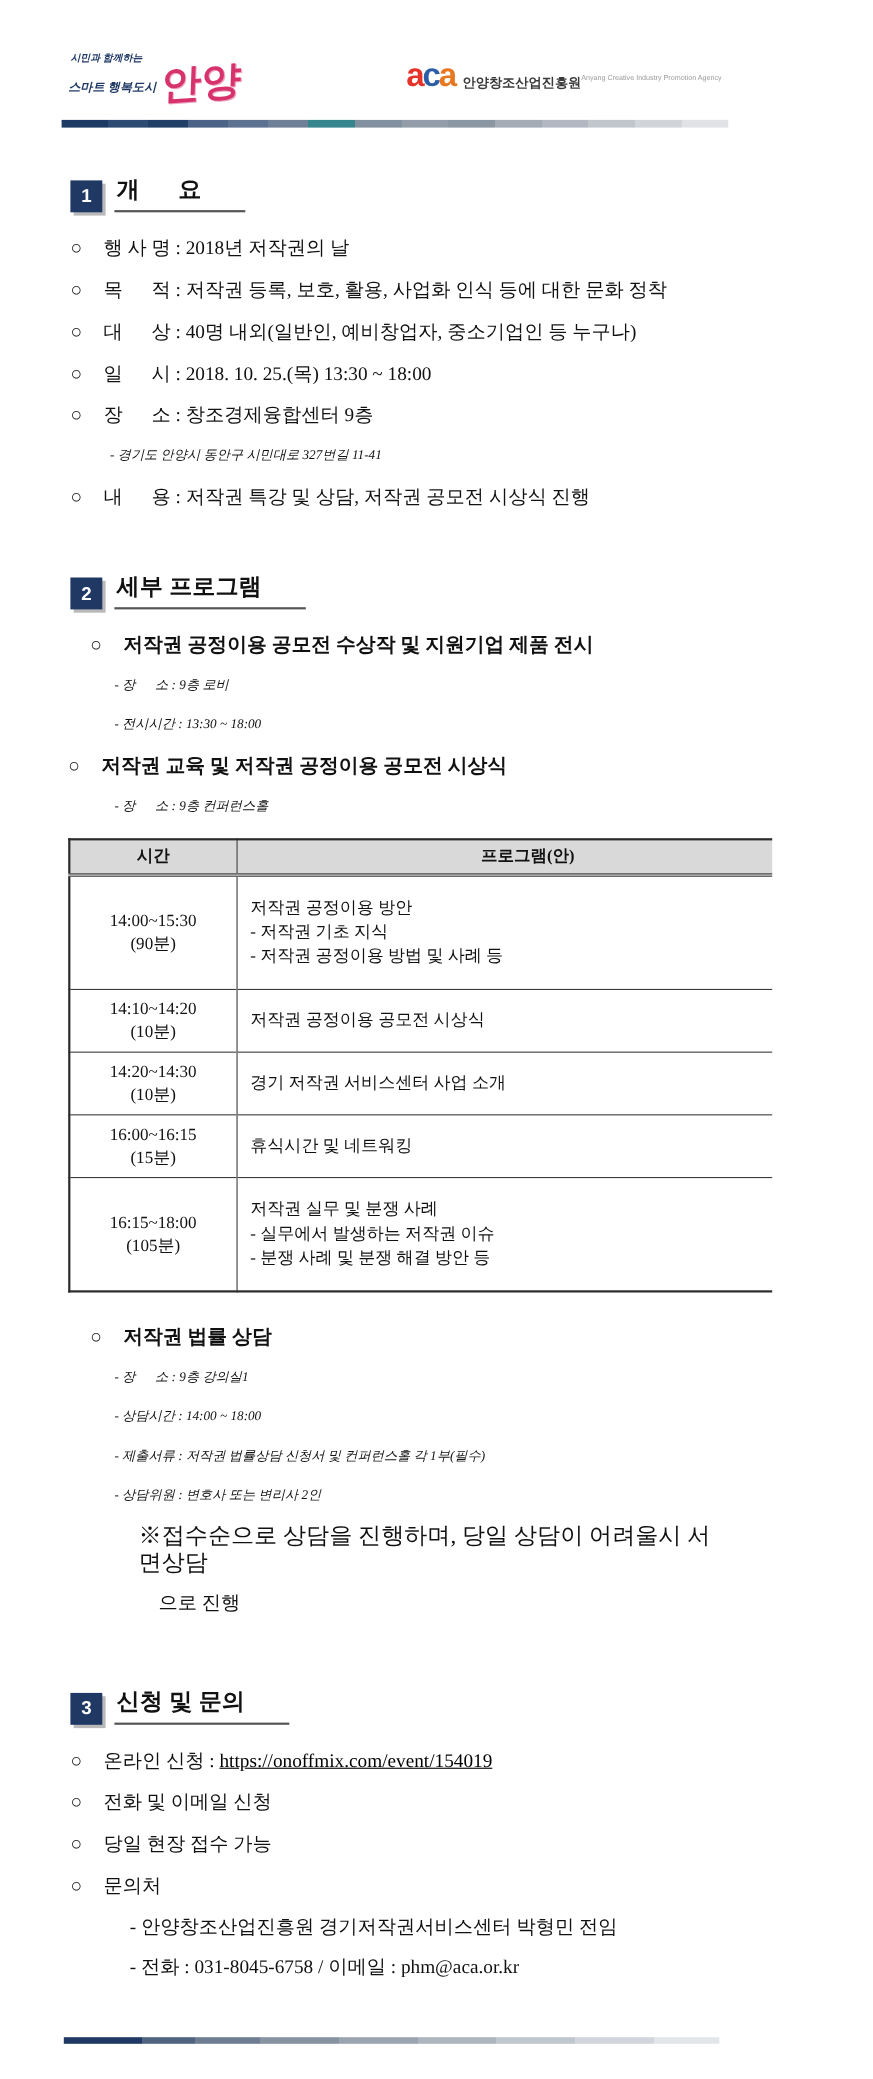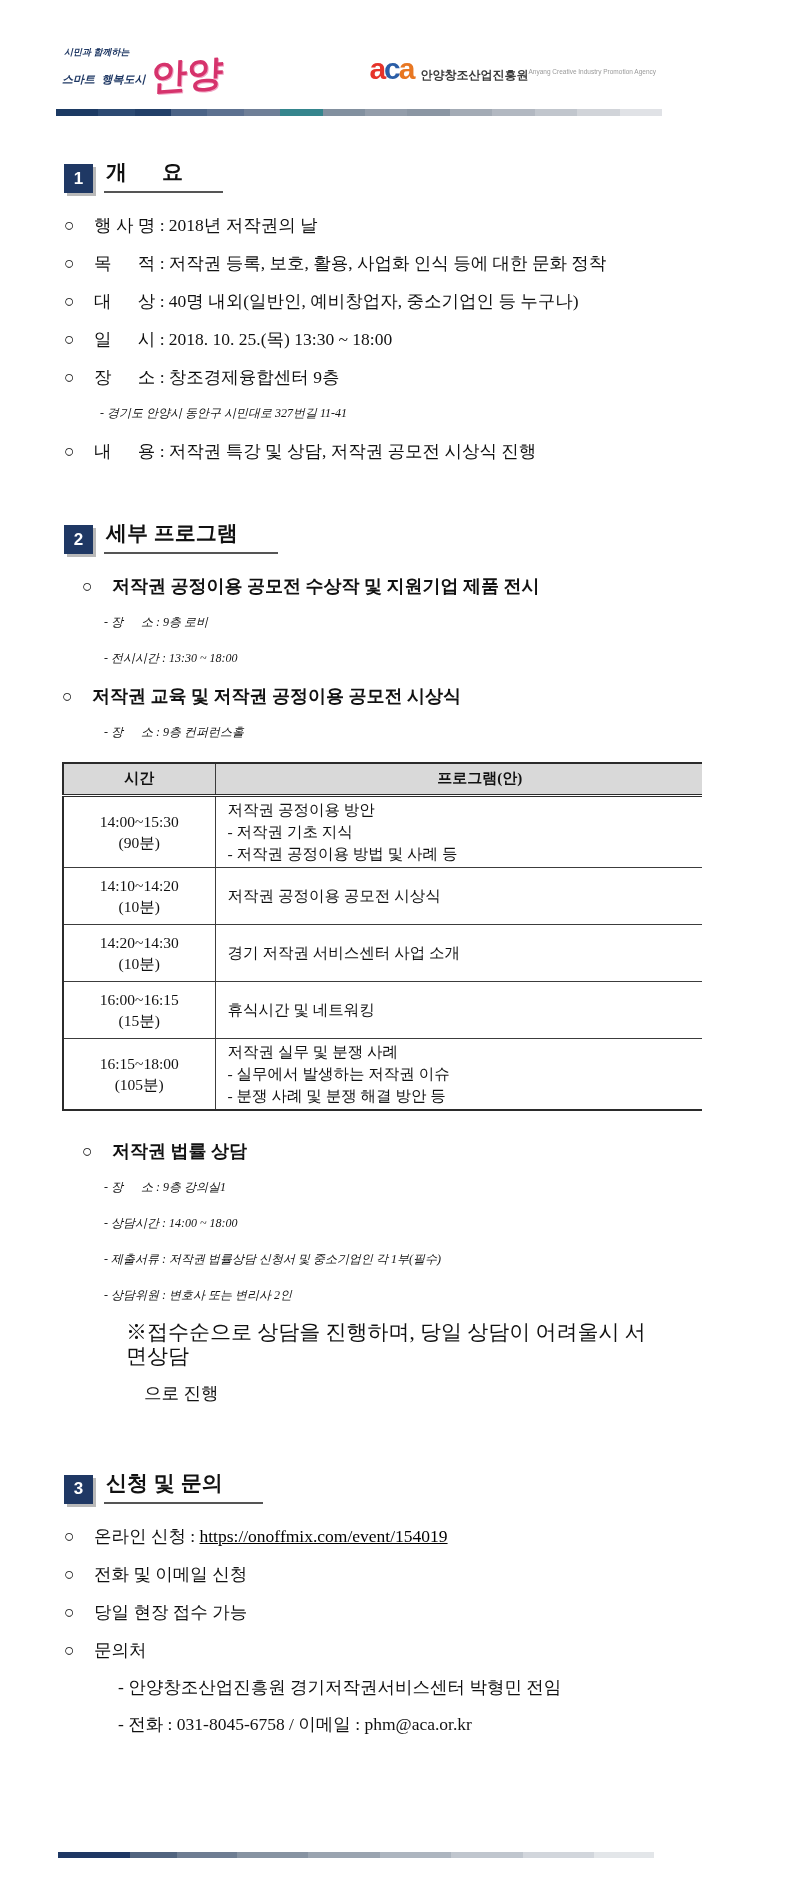--- a/index.html
+++ b/index.html
@@ -8,21 +8,21 @@
   .page { width:702px; height:1890px; position:relative; background:#fff;
           padding:44px 40px 0 56px; overflow:hidden; }
 
   
   .header-row { display:flex; justify-content:space-between; align-items:flex-start;
                 height:60px; padding:0 6px 0 6px; }
   .city-logo { display:flex; flex-direction:column; margin-top:2px; }
   .city-tagline1 { font-family:"Liberation Sans",sans-serif; font-size:9px; font-weight:bold;
                    font-style:italic; color:#1F3864; margin-left:2px; }
   .city-row { display:flex; align-items:flex-end; gap:5px; }
-  .city-tagline2 { font-family:Liberation Mono, monospace; font-size:11px; font-weight:bold;
+  .city-tagline2 { font-family:Liberation Sans, sans-serif; font-size:11px; font-weight:bold;
                    font-style:italic; color:#1F3864; margin-bottom:4px; }
   .city-name { font-family:"Liberation Sans",sans-serif; font-size:36px; font-weight:bold;
                color:#d6336c; line-height:0.9; transform:skew(-6deg) rotate(-4deg);
                text-shadow:1px 1px 0 #f0a5c4; }
   .aca-logo { display:flex; align-items:flex-end; gap:7px; margin-top:10px; }
   .aca-acronym { font-family:"Liberation Sans",sans-serif; font-weight:bold; font-size:30px;
                  letter-spacing:-2px; line-height:1; }
   .aca-a1 { color:#E6332A; } .aca-c { color:#2B5EA7; } .aca-a2 { color:#E87722; }
   .aca-names { display:flex; flex-direction:row; }
   .aca-name-ko { font-family:"Liberation Sans",sans-serif; font-size:12px; font-weight:bold; color:#3a3a3a; }
@@ -75,21 +75,21 @@
   .schedule { border-collapse:collapse; width:684px; margin:18px 0 0 6px;
               font-size:15.5px; color:#111; }
   .schedule { border:2px solid #2b2b2b; }
   .schedule th { background:#d9d9d9; font-weight:bold; height:32px;
                  border-bottom:3px double #2b2b2b; font-size:15px; }
   .schedule th + th, .schedule td + td { border-left:1px solid #3c3c3c; }
   .schedule tbody td { border-top:1px solid #3c3c3c; }
   .col-time { width:152px; }
   .time-cell { text-align:center; line-height:21px; padding:7px 0; }
   .prog-cell { padding:8px 12px; line-height:22px; }
-  .row-tall .prog-cell { padding:2px 12px;margin-top:42px; }
+  .row-tall .prog-cell { padding:18px 12px;margin-top:42px; }
 
   
   .link { color:#000000; text-decoration:underline; }
   .contact-sub { margin-left:62px; margin-top:13px; font-size:17.5px; line-height:24px; white-space:pre-wrap; }
 
   
   .footer-bar { position:absolute; left:58px; right:48px; bottom:32px; height:6px;
     background:linear-gradient(to right,
       #1F3864 0%, #1F3864 12%, #51647f 12%, #51647f 20%, #6e7d92 20%, #6e7d92 30%,
       #8793a2 30%, #8793a2 42%, #9aa4b0 42%, #9aa4b0 54%, #adb5bf 54%, #adb5bf 66%,
@@ -227,21 +227,21 @@
       </tr>
     </tbody>
   </table>
 
   <div class="b-line bold-line indent-a" style="margin-top:28px;">
     <span class="bullet">○</span>
     <span class="b-text">저작권 법률 상담</span>
   </div>
   <div class="sub-line detail">- 장      소 : 9층 강의실1</div>
   <div class="sub-line detail">- 상담시간 : 14:00 ~ 18:00</div>
-  <div class="sub-line detail">- 제출서류 : 저작권 법률상담 신청서 및 중소기업인 각 1부(필수)</div>
+  <div class="sub-line detail">- 제출서류 : 저작권 법률상담 신청서 및 컨퍼런스홀 각 1부(필수)</div>
   <div class="sub-line detail">- 상담위원 : 변호사 또는 변리사 2인</div>
   <div class="note-line1">※접수순으로 상담을 진행하며, 당일 상담이 어려울시 서면상담</div>
   <div class="note-line2">으로 진행</div>
 
   <div class="section-header sh-3">
     <span class="section-num">3</span>
     <span class="section-title">신청 및 문의</span>
   </div>
 
   <div class="b-line first-b">

